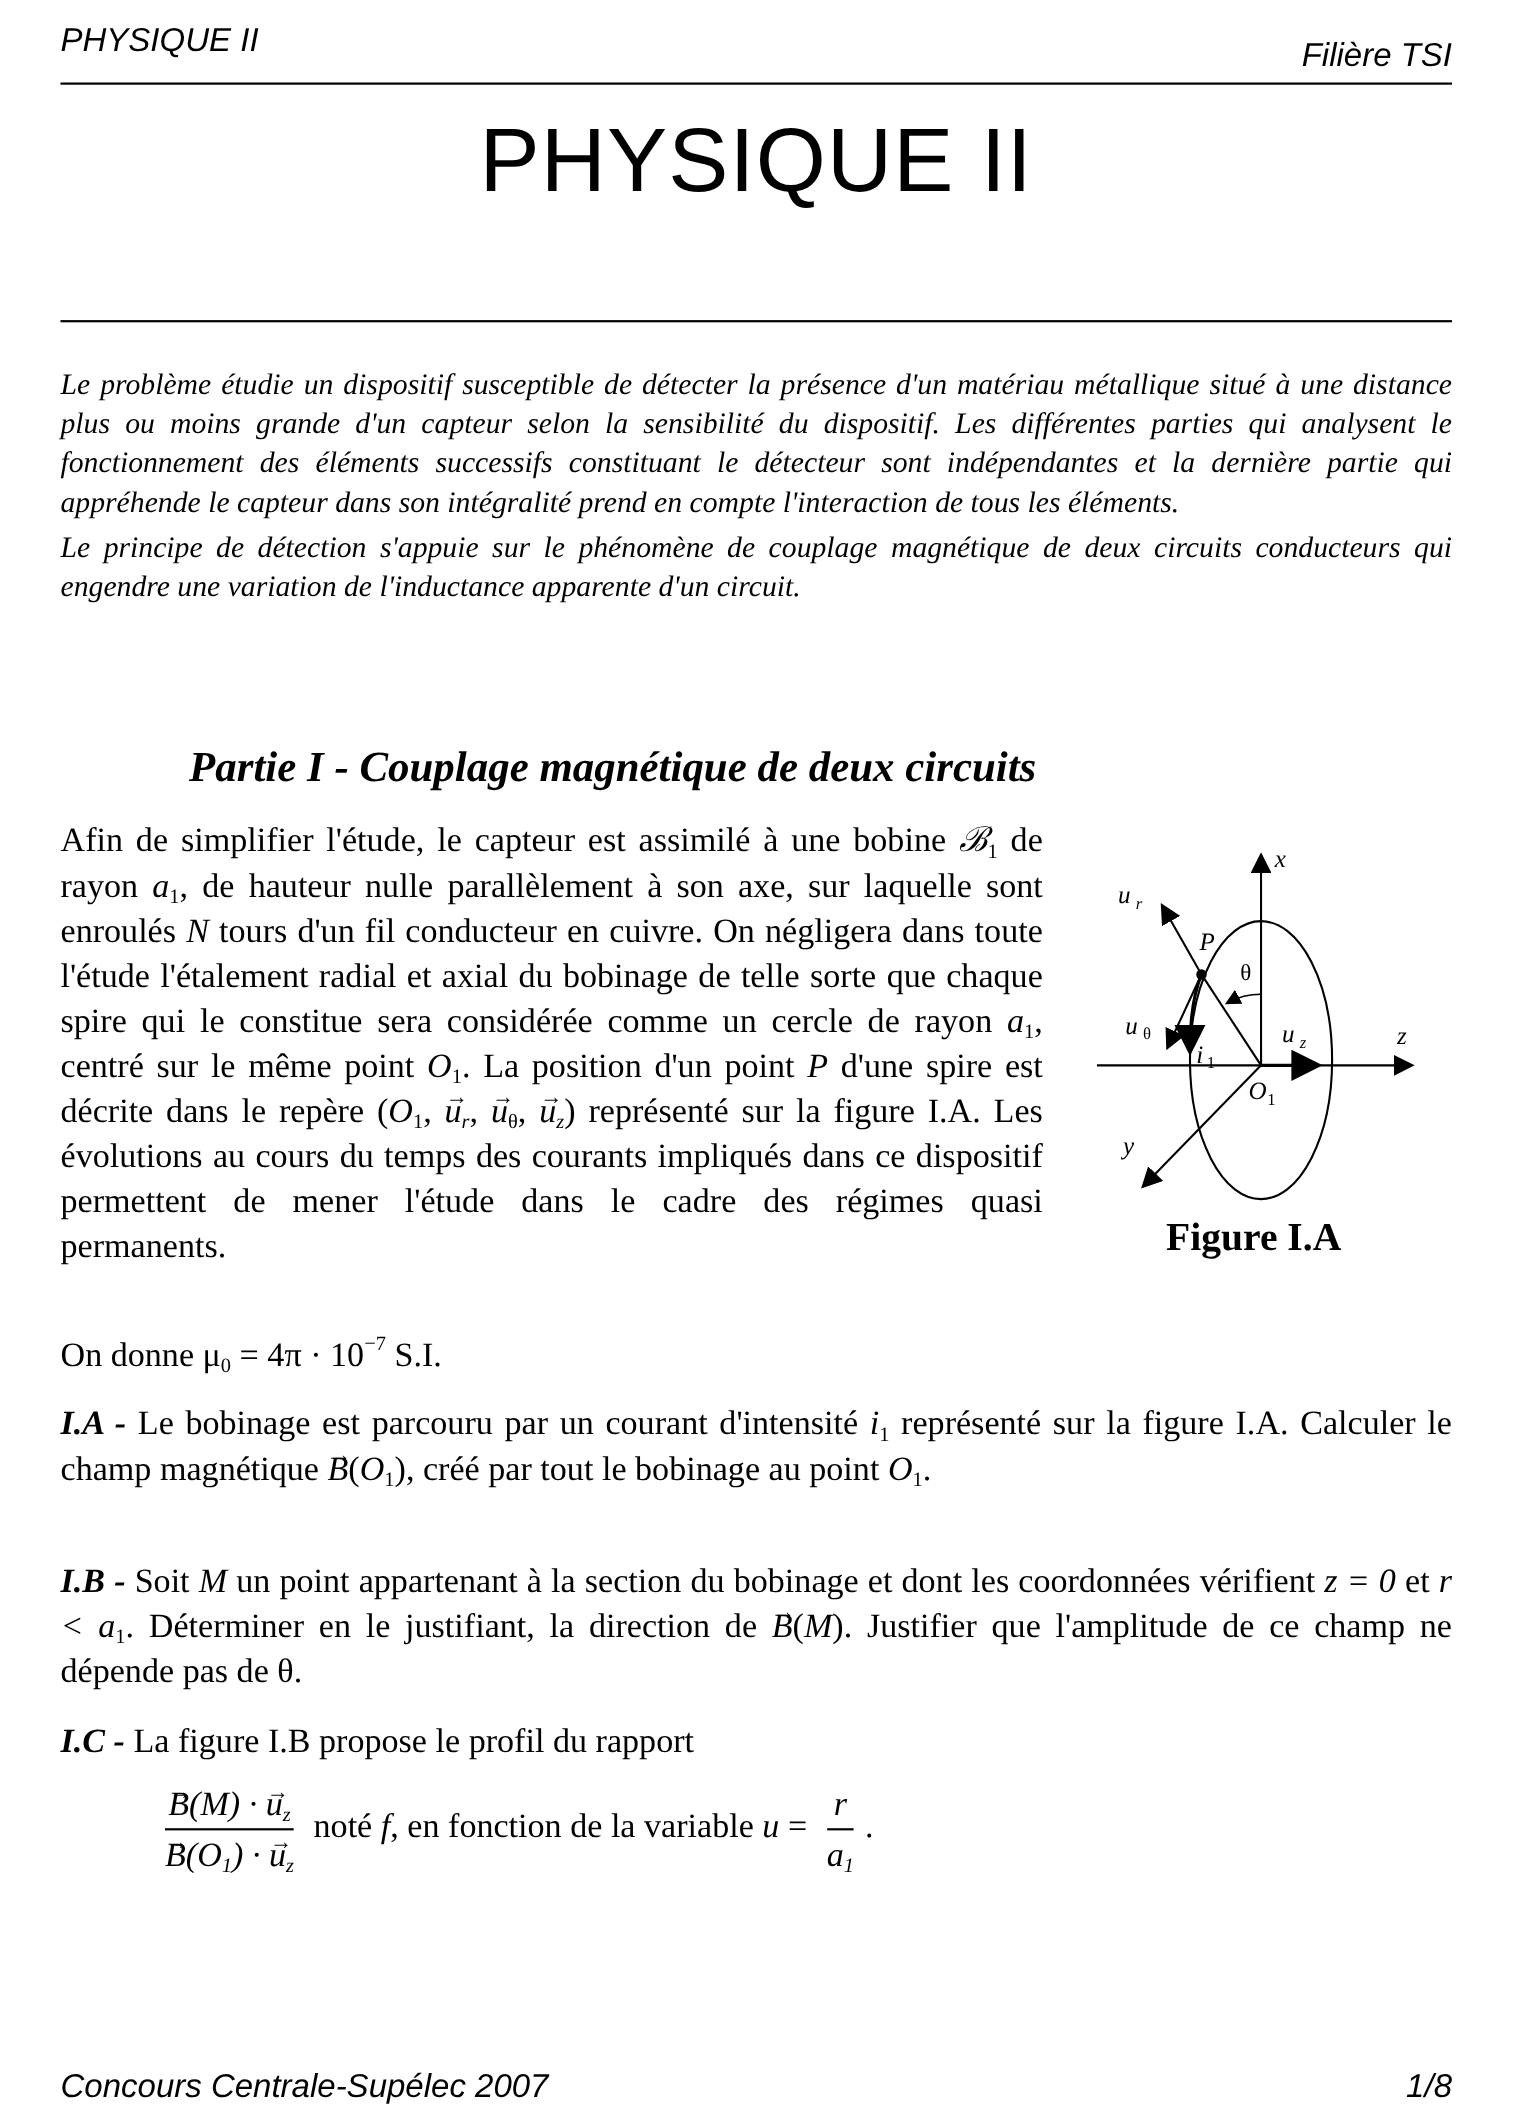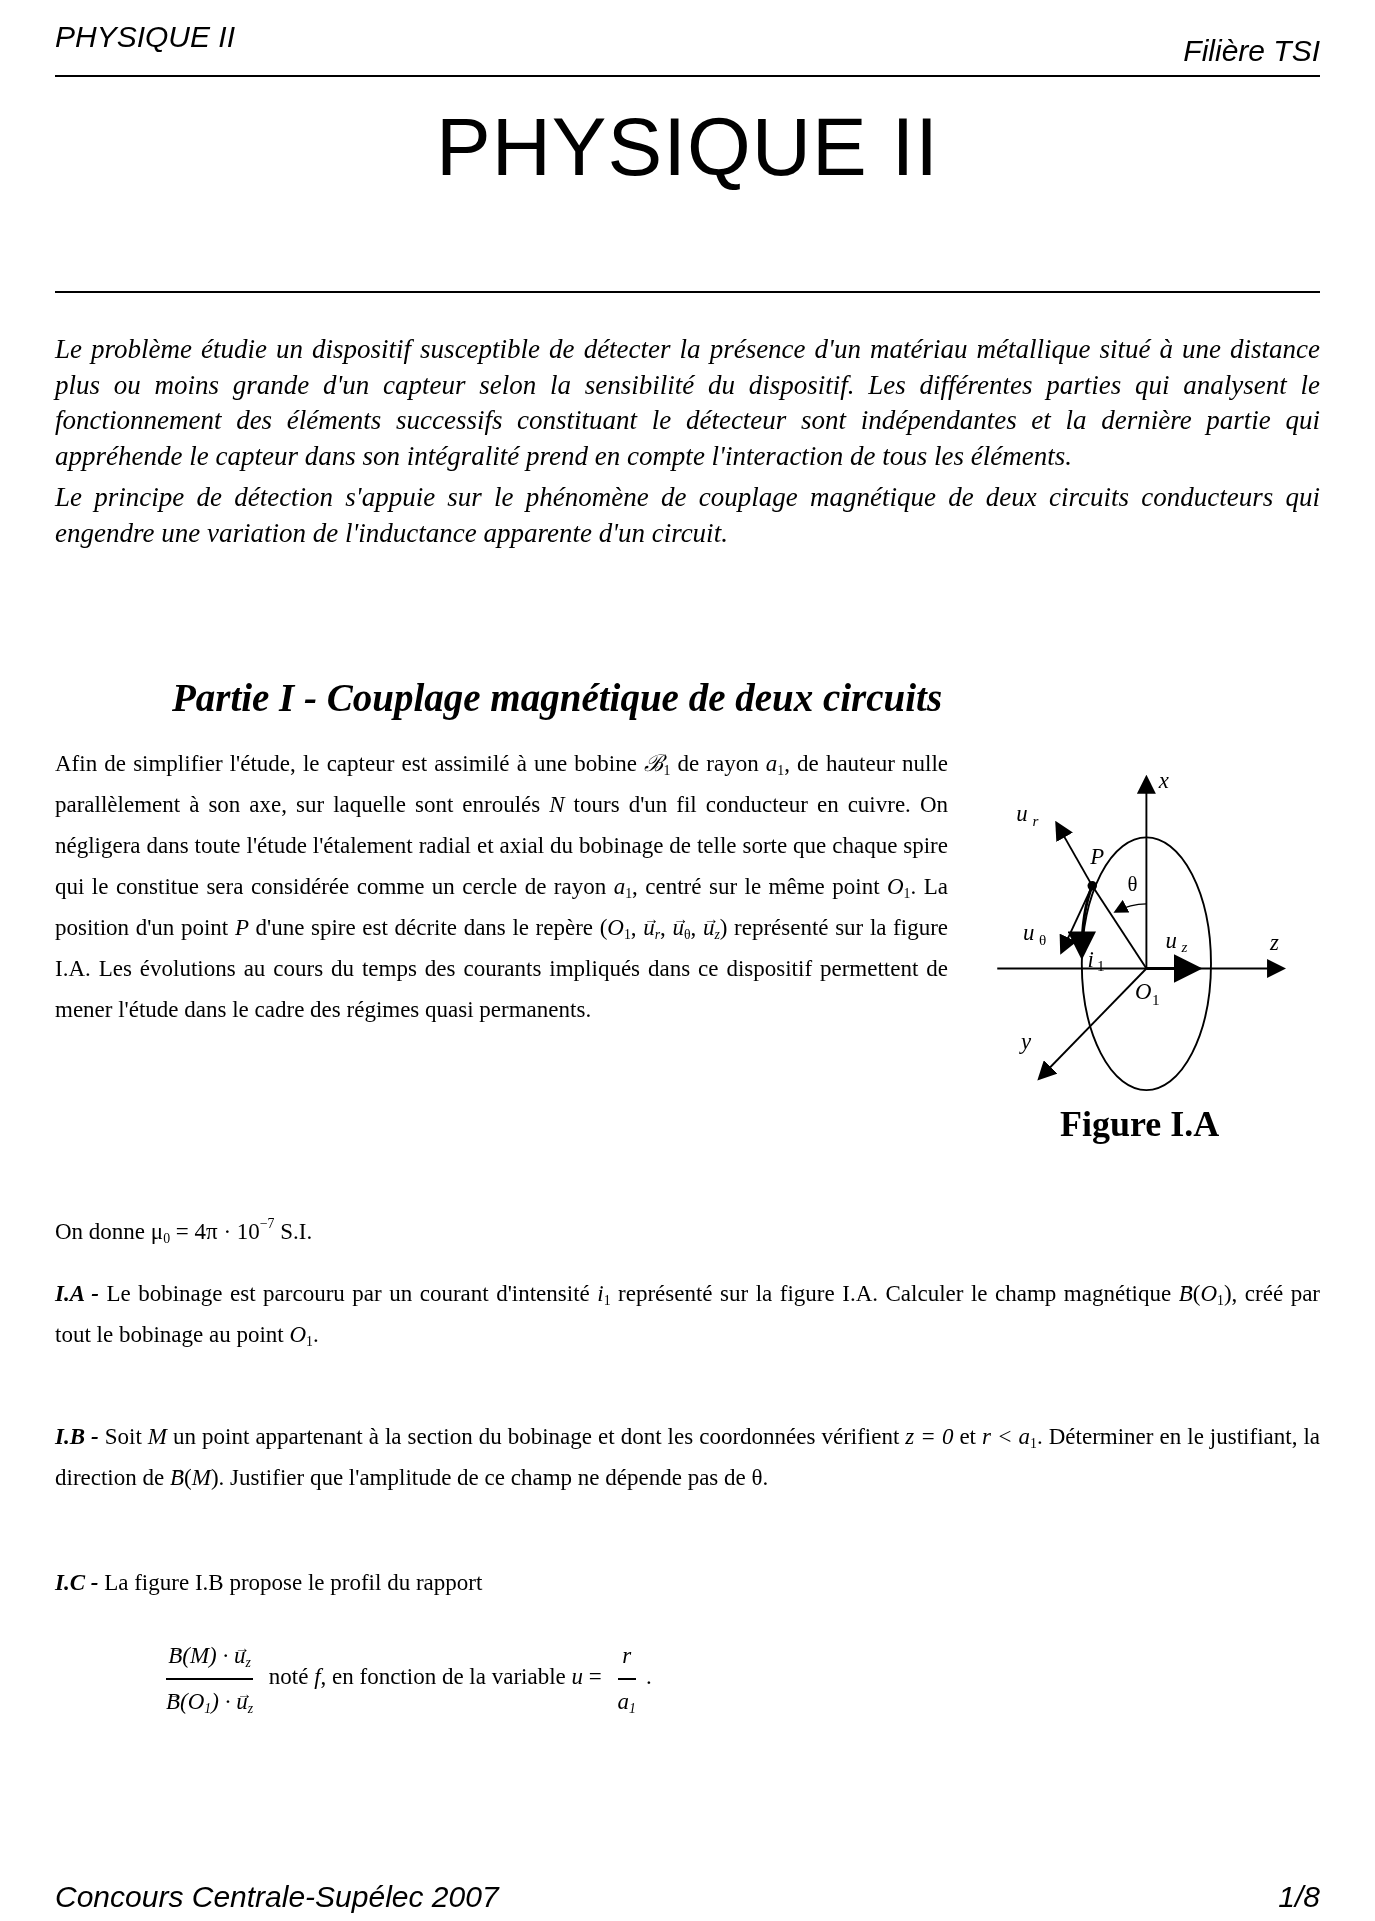--- a/index.html
+++ b/index.html
@@ -13,21 +13,21 @@
   .running-header .r { position: absolute; right: 0; top: 0; margin-top: 14px; }
   .rule { position: absolute; left: 55px; width: 1265px; height: 0; border-top: 2px solid #000; }
 
   .main-title { top: 100px; left: 0; width: 1375px; text-align: center; font-size: 82px; letter-spacing: 1px; }
 
   .intro { top: 332px; left: 55px; width: 1265px; font-size: 27px; font-style: italic; line-height: 35.5px; text-align: justify; }
   .intro p { margin: 0 0 6px 0; }
 
   .part-title { top: 675px; left: 0; width: 1114px; text-align: center; font-size: 39px; font-weight: bold; font-style: italic; }
 
-  .body { font-size: 23px; line-height: 41px; text-align: justify; }
+  .body { font-size: 31px; line-height: 41px; text-align: justify; }
   .left-col { top: 743px; left: 55px; width: 893px; }
   .full { left: 55px; width: 1265px; }
   .body p { margin: 0; }
   .m { font-style: italic; }
   sub { font-size: 0.6em; vertical-align: -0.3em; line-height: 0; }
   sup { font-size: 0.6em; vertical-align: 0.8em; line-height: 0; }
   .vec { position: relative; display: inline-block; font-style: italic; }
   .vec::before { content: "\2192"; position: absolute; top: -0.55em; left: 0.05em; font-size: 0.65em; font-style: normal; }
   .qlabel { font-weight: bold; font-style: italic; }
 
@@ -122,21 +122,21 @@
   <span class="qlabel">I.A -</span><span> Le bobinage est parcouru par un courant d'intensité </span><span class="m">i</span><sub>1</sub><span> représenté sur la figure I.A. Calculer le champ magnétique </span><span class="vec">B</span>(<span class="m">O</span><sub>1</sub>)<span>, créé par tout le bobinage au point </span><span class="m">O</span><sub>1</sub><span>.</span>
 </div>
 
 <div class="abs body serif full" style="top:1416px;">
   <span class="qlabel">I.B -</span><span> Soit </span><span class="m">M</span><span> un point appartenant à la section du bobinage et dont les coordonnées vérifient </span><span class="m">z = 0</span><span> et </span><span class="m">r &lt; a</span><sub>1</sub><span>. Déterminer en le justifiant, la direction de </span><span class="vec">B</span>(<span class="m">M</span>)<span>. Justifier que l'amplitude de ce champ ne dépende pas de </span><span>θ</span><span>.</span>
 </div>
 
 <div class="abs body serif full" style="top:1562px;">
   <span class="qlabel">I.C -</span><span> La figure I.B propose le profil du rapport</span>
 </div>
-<div class="abs body serif" style="top:1620px;left:156px;width:1100px;margin-top:16px;">
+<div class="abs body serif" style="top:1620px;left:140px;width:1100px;">
   <span class="fraction">
     <span class="num m"><span class="vec">B</span>(M) · <span class="vec">u</span><sub>z</sub></span>
     <span class="bar"></span>
     <span class="den m"><span class="vec">B</span>(O<sub>1</sub>) · <span class="vec">u</span><sub>z</sub></span>
   </span><span> noté </span><span class="m">f</span><span>, en fonction de la variable </span><span class="m">u</span><span> = </span><span class="fraction">
     <span class="num m">r</span>
     <span class="bar"></span>
     <span class="den m"><span>a</span><sub>1</sub></span>
   </span><span>.</span>
 </div>

